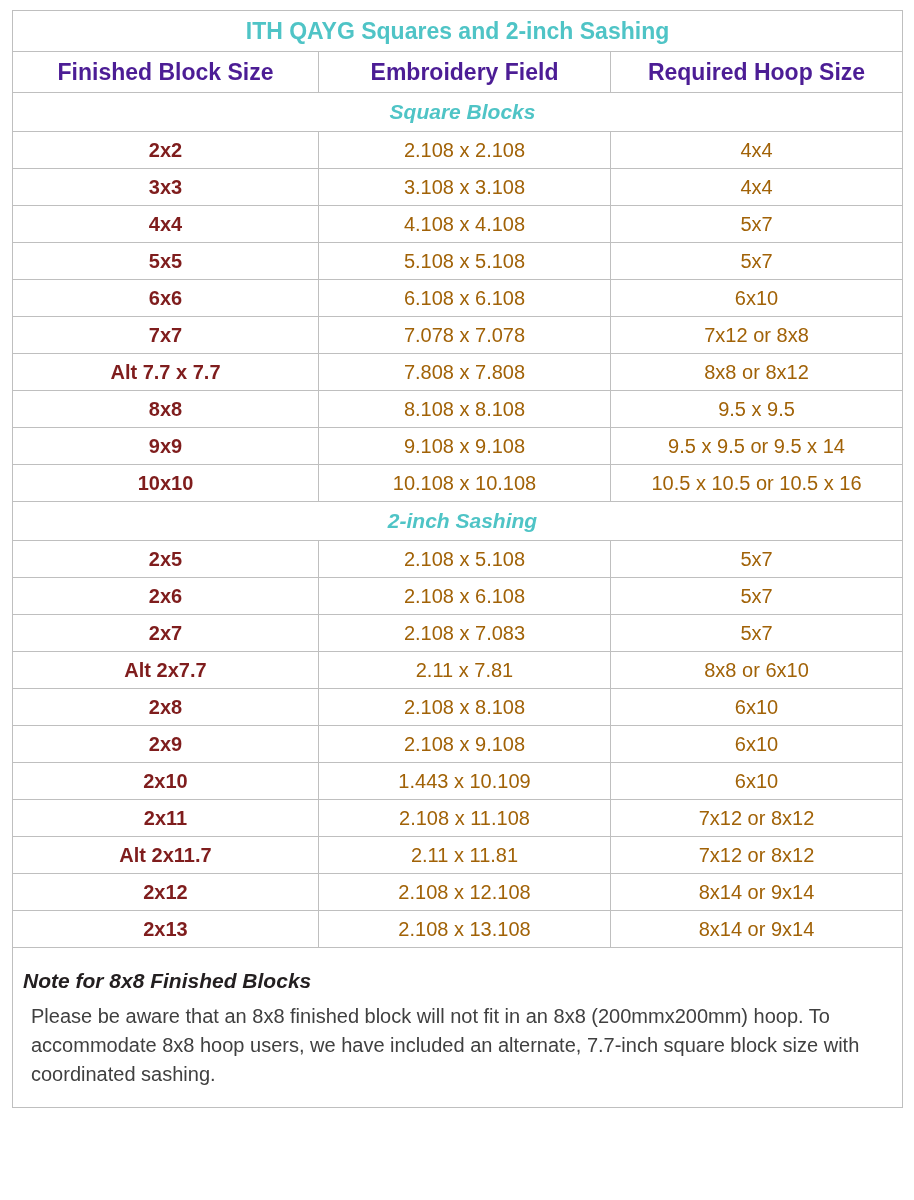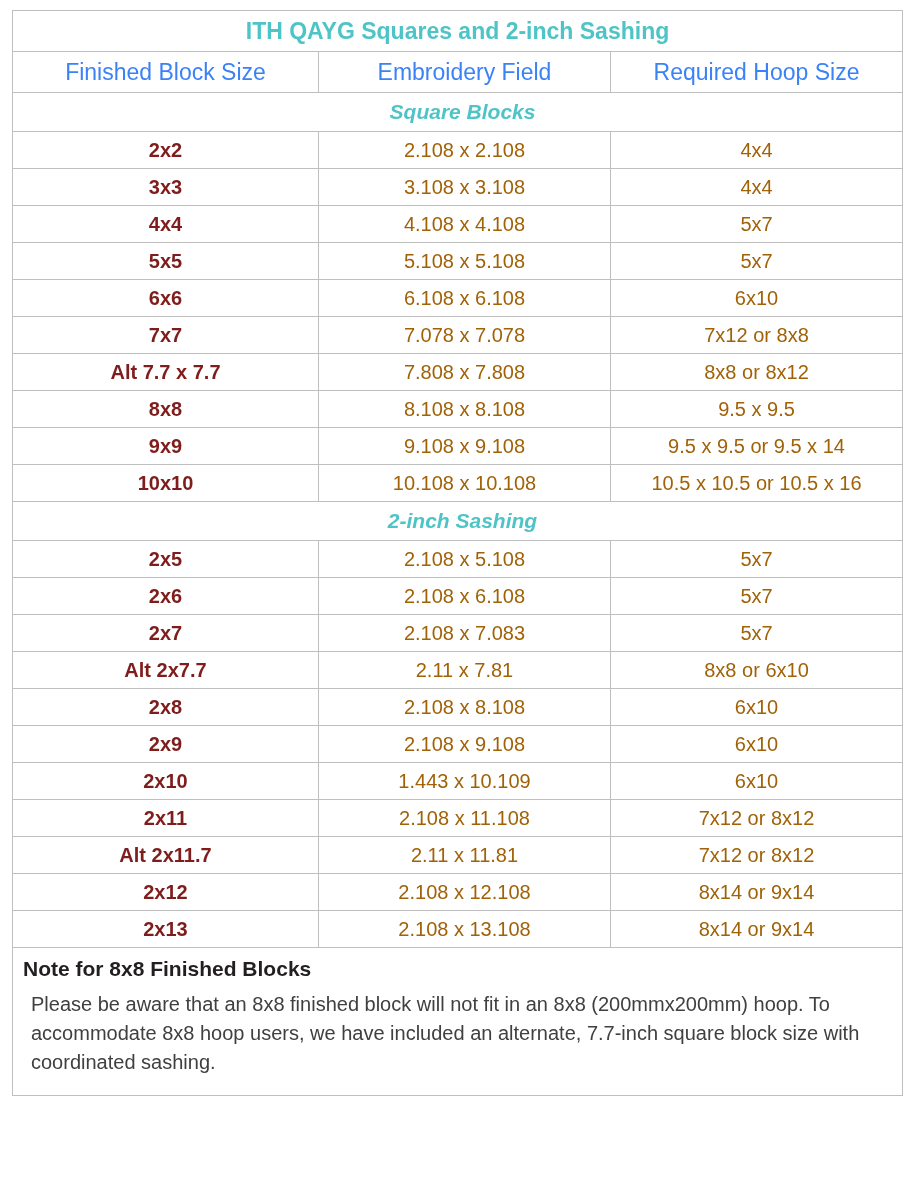--- a/index.html
+++ b/index.html
@@ -36,23 +36,23 @@
     font-size: 23px;
     font-weight: bold;
     height: 40px;
     border-left: 1px solid #bfbfbf;
     border-right: 1px solid #bfbfbf;
     border-top: 1px solid #bfbfbf;
     border-bottom: 1px solid #bfbfbf;
   }
   .col-head {
     text-align: center;
-    color: #3b82f6;
+    color: #4c1d95;
     font-size: 23px;
-    font-weight: normal;
+    font-weight: bold;
     height: 40px;
     margin-top: 12px;
   }
   .section-head {
     color: #4fc4c6;
     font-size: 21px;
     font-weight: bold;
     font-style: italic;
     height: 38px;
     padding-left: 10px !important;
@@ -72,22 +72,23 @@
     height: 36px;
   }
   .note-cell {
     padding: 8px 10px 10px 10px !important;
     text-align: left;
   }
   .note-title {
     font-size: 21px;
     font-weight: bold;
     color: #231f20;
-    margin: 0 0 4px 0;
+    margin: 12px 0 4px 0;
     line-height: 1.25;
+    font-style: italic;
   }
   .note-body {
     font-size: 20px;
     color: #404040;
     margin: 8px;
     line-height: 1.45;
   }
   col.c1 { width: 306px; }
   col.c2 { width: 292px; }
   col.c3 { width: 292px; }

